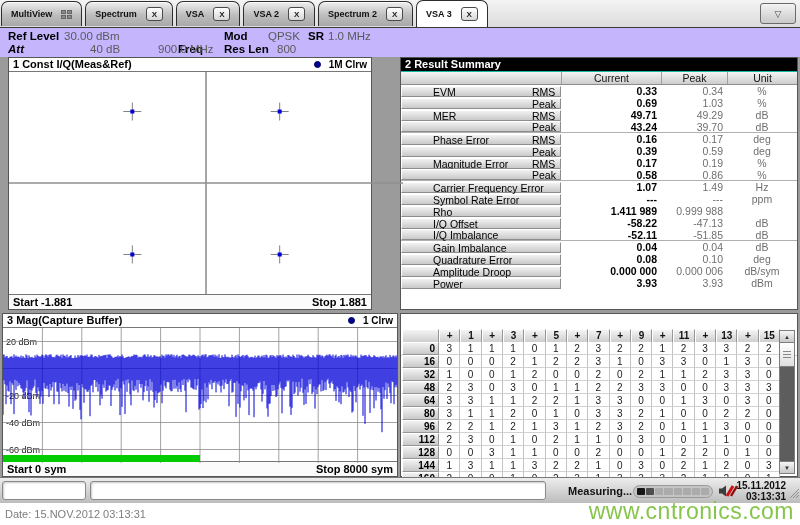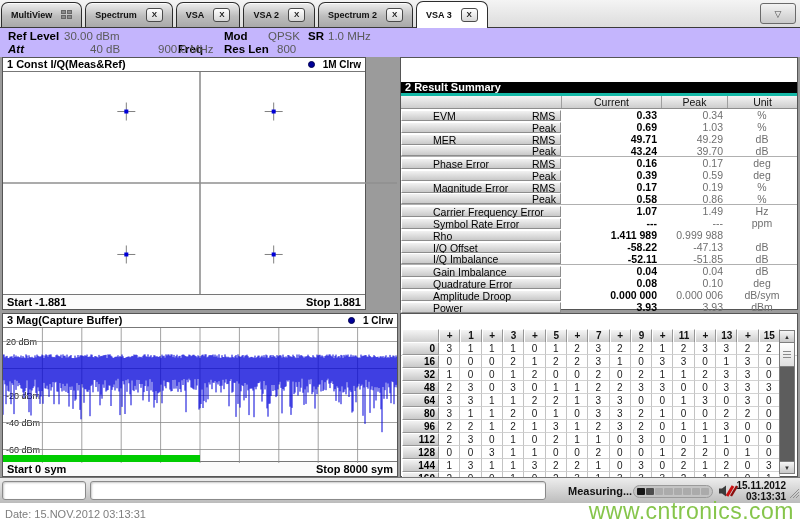--- a/index.html
+++ b/index.html
@@ -3,21 +3,21 @@
 <meta charset="utf-8">
 <style>
   * { margin:0; padding:0; box-sizing:border-box; }
   html,body { background:#ffffff; }
   body { font-family:"Liberation Sans", sans-serif; width:800px; }
   #root { position:relative; width:800px; height:525px; background:#9b9b9b; overflow:hidden; }
 
   
   .tabbar { position:absolute; left:0; top:0; width:800px; height:28px;
             background:linear-gradient(#f4f4f4,#dcdcdc); border-bottom:1px solid #3a3a3a;
-            display:flex; align-items:center; padding-left:1px; z-index:5; }
+            display:flex; align-items:flex-start; padding-left:1px; z-index:5; }
   .tab { position:relative; display:flex; align-items:center; gap:9px; height:25px;
          margin-right:3px; padding:0 9px; border:1px solid #2d2d2d; border-bottom:none;
          border-radius:7px 7px 0 0;
          background:linear-gradient(180deg,#efefef 0%,#bdbdbd 55%,#a9a9a9 100%);
          box-shadow:inset 0 1px 0 rgba(255,255,255,.8); cursor:default; }
   .tab.active { background:#ffffff; height:27px; margin-bottom:-1px; box-shadow:none; z-index:6; }
   .tab-label { font-size:9px; font-weight:700; color:#111; white-space:nowrap; }
   .tab-close { width:17px; height:14px; border:1px solid #4a4a4a; border-radius:3px;
                background:linear-gradient(#ffffff,#d6d6d6); font-size:8px; font-weight:700;
                color:#222; display:flex; align-items:center; justify-content:center; }
@@ -33,21 +33,21 @@
               background:#c4b5fd; font-size:11.5px; z-index:4; }
   .settings span { position:absolute; white-space:nowrap; }
   .s-label { font-weight:700; color:#000; }
   .s-value { color:#5a5a5a; }
 
   
   .panel { position:absolute; background:#fff; border:1px solid #555; }
   .ptitle { height:14px; display:flex; justify-content:space-between; align-items:center;
             padding:0 4px; font-size:11px; font-weight:700; color:#000; background:#fff;
             border-bottom:1px solid #777; line-height:13px; }
-  .ptitle.focused { background:#000; color:#fff; border-bottom:3px solid #14b8a6;margin-top:24px; }
+  .ptitle.focused { background:#000; color:#fff; border-bottom:1px solid #14b8a6; }
   .legend { display:flex; align-items:center; gap:8px; font-size:10px; font-weight:700; }
   .legend-dot { width:7px; height:7px; border-radius:50%; background:#000099; border:1px solid #00004d; }
   .pfooter { position:absolute; left:0; bottom:0; width:100%; height:15px; display:flex;
              justify-content:space-between; align-items:center; padding:0 4px;
              font-size:11px; font-weight:700; color:#000; background:#fbfbfb; border-top:1px solid #777; }
 
   
   #const-plot { position:absolute; left:0; top:14px; right:0; bottom:15px; background:#fff; }
   
   #mag-plot { position:absolute; left:0; top:14px; right:0; bottom:15px; background:#fff; }
@@ -173,21 +173,21 @@
     <span class="s-label" style="left:308px;top:2px;">SR</span>
     <span class="s-value" style="left:328px;top:2px;">1.0 MHz</span>
     <span class="s-label" style="left:8px;top:15px;font-style:italic;">Att</span>
     <span class="s-value" style="left:90px;top:15px;">40 dB</span>
     <span class="s-label" style="left:130px;top:15px;padding-left:48px;">Freq</span>
     <span class="s-value" style="left:158px;top:15px;">900.0 MHz</span>
     <span class="s-label" style="left:224px;top:15px;">Res Len</span>
     <span class="s-value" style="left:277px;top:15px;">800</span>
   </div>
 
-  <div class="panel" style="left:2px;top:57px;width:364px;height:253px;">
+  <div class="panel" style="left:8px;top:57px;width:364px;height:253px;">
     <div class="ptitle">
       <span>1 Const I/Q(Meas&amp;Ref)</span>
       <span class="legend">
         <i class="legend-dot"></i>
         <span>1M Clrw</span>
       </span>
     </div>
     <div id="const-plot">
         <svg width="394" height="222" id="const-svg">
           <line x1="197" y1="0" x2="197" y2="222" stroke="#8f8f8f" stroke-width="1.6"></line>

